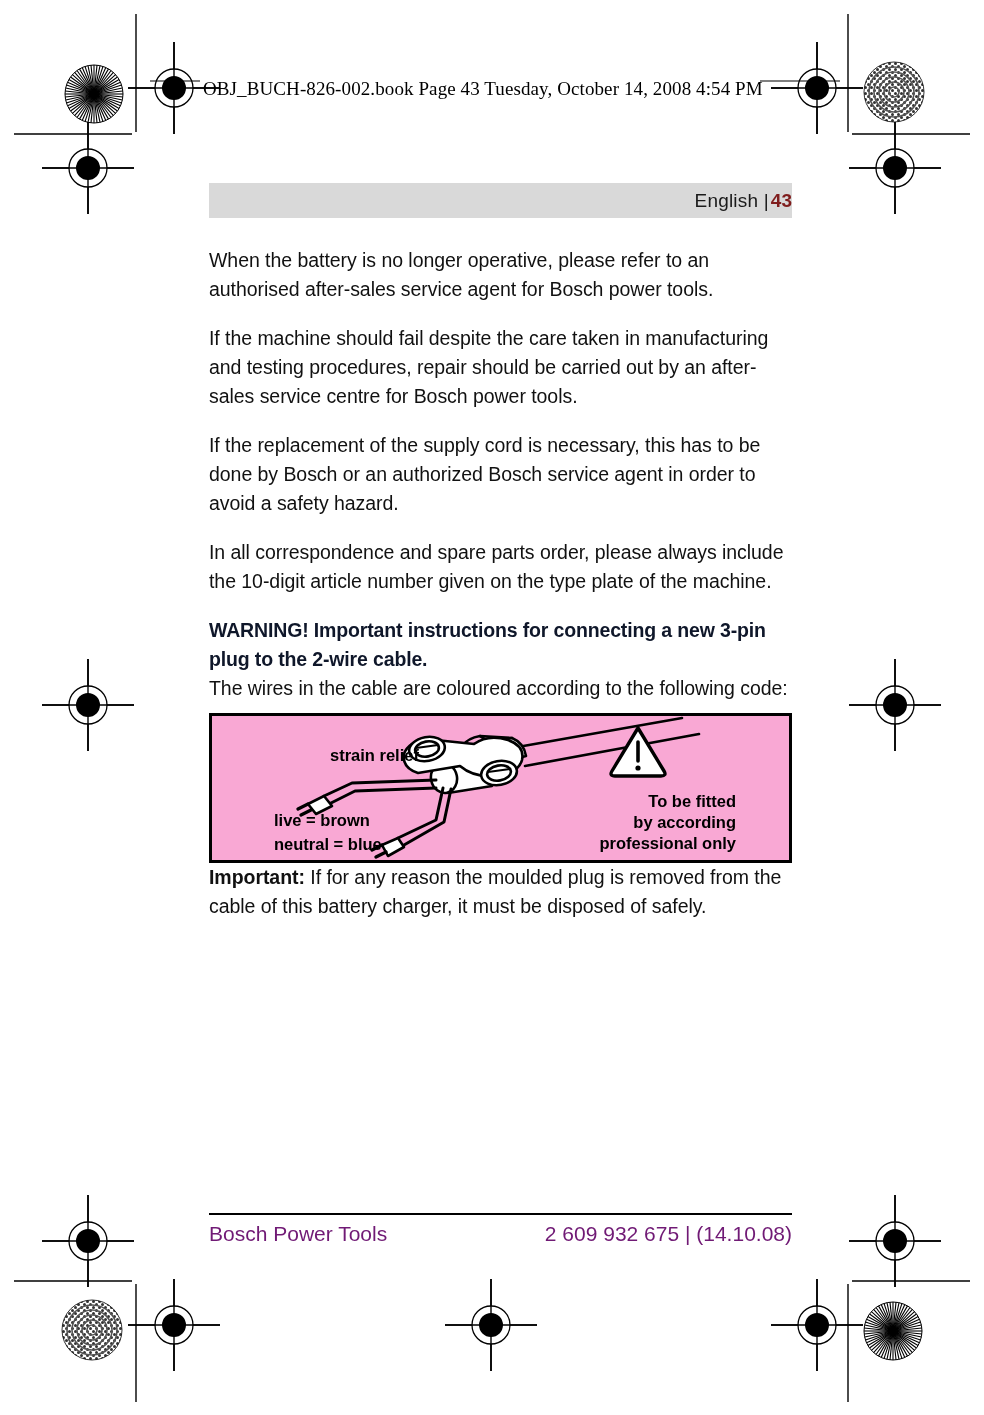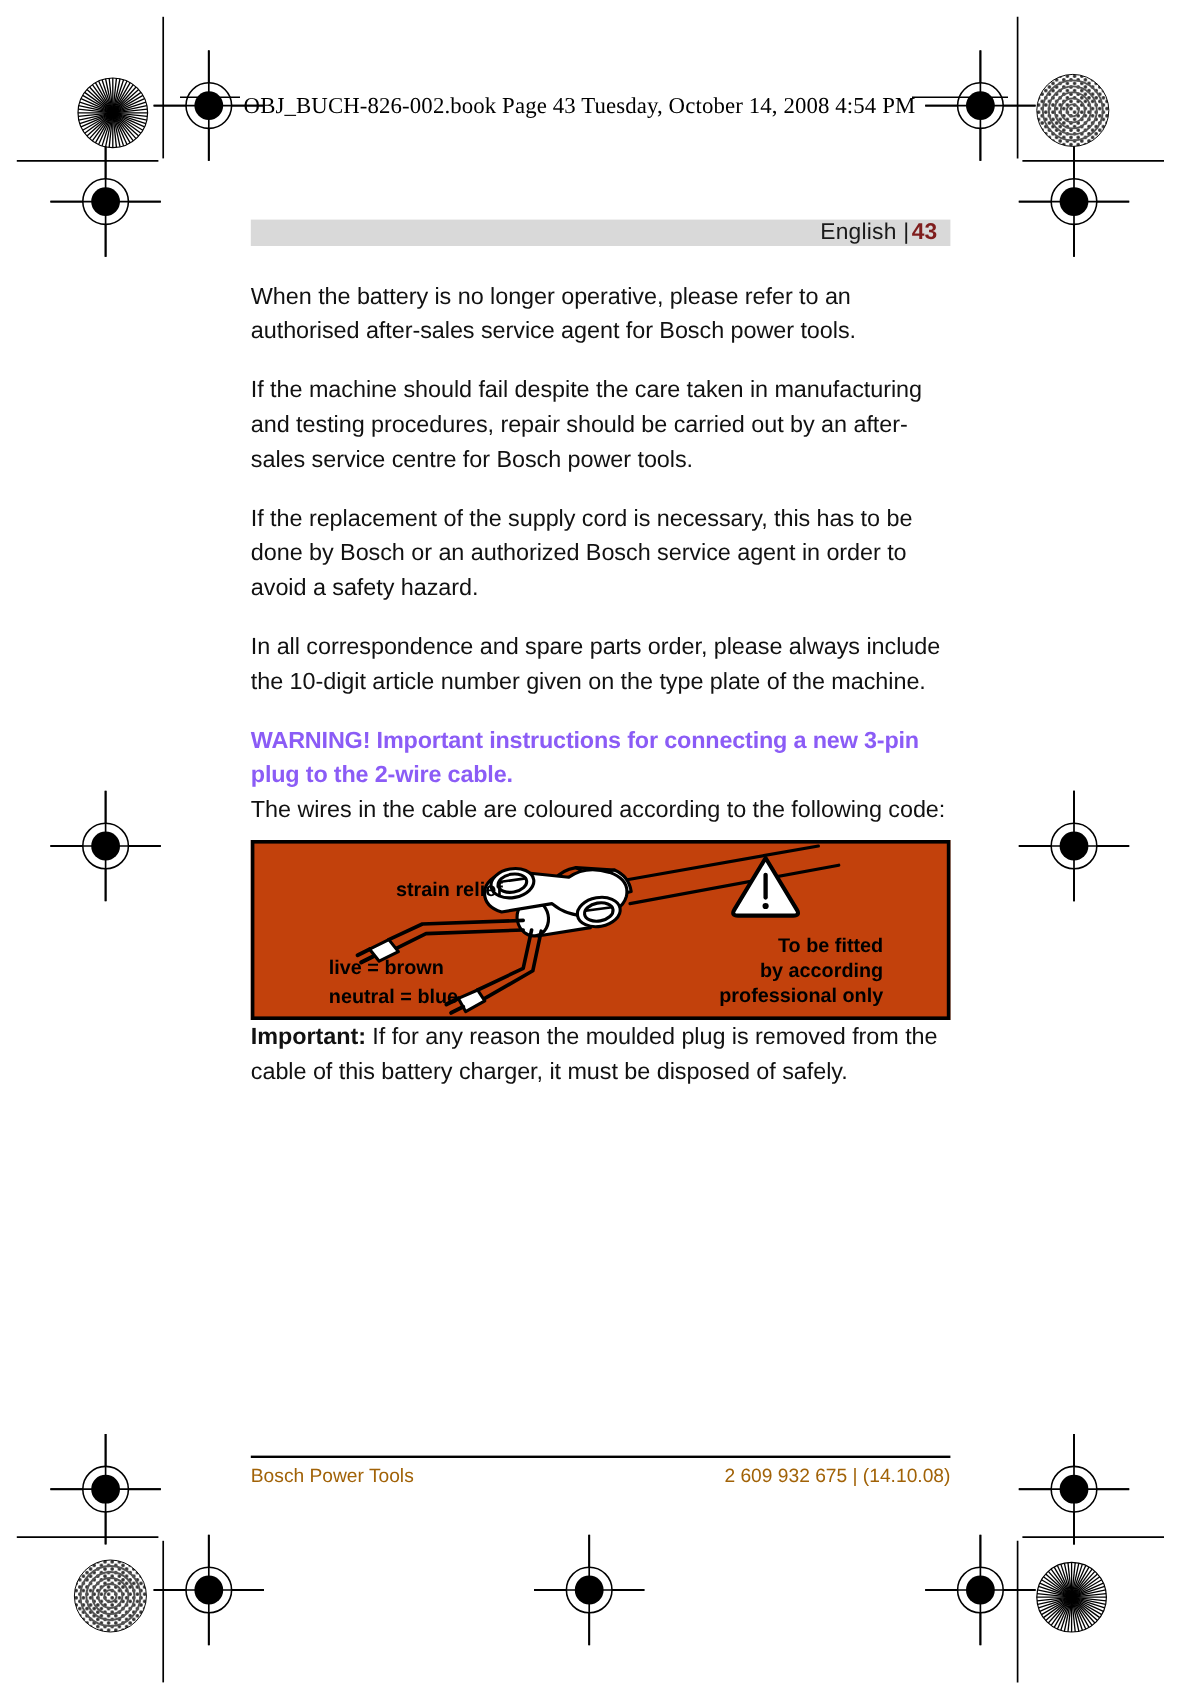--- a/index.html
+++ b/index.html
@@ -37,26 +37,25 @@
   
   .page-column {
     position: absolute;
     left: 209px;
     top: 183px;
     width: 583px;
   }
 
   .running-head {
     background: #d9d9d9;
-    height: 22px;
+    height: 35px;
     box-sizing: border-box;
     display: flex;
     align-items: center;
     justify-content: flex-end;
-    padding-right: 11px;
   }
   .running-head .rh-text {
     font-size: 19px;
     color: #1a1a1a;
     letter-spacing: 0.2px;
   }
   .running-head .rh-page {
     font-size: 19px;
     font-weight: bold;
     color: #7f1d1d;
@@ -78,32 +77,32 @@
     margin-bottom: 0;
   }
   p.para b, p.para strong {
     font-weight: bold;
   }
   .heading-bold {
     margin: 0;
     font-size: 19.5px;
     line-height: 29px;
     font-weight: bold;
-    color: #8b5cf6;
+    color: #0f172a;
     letter-spacing: -0.15px;
   }
 
   
   .figure-box {
     position: relative;
     margin-top: 10px;
     border: 3px solid #000;
     height: 150px;
     box-sizing: border-box;
-    background: #c2410c;
+    background: #f9a8d4;
     overflow: hidden;
   }
   .figure-svg {
     position: absolute;
     left: 0;
     top: 0;
     width: 100%;
     height: 100%;
   }
   .fig-label {
@@ -132,22 +131,22 @@
   }
   .footer-rule {
     border-top: 2px solid #000;
     width: 100%;
   }
   .footer-row {
     display: flex;
     justify-content: space-between;
     align-items: baseline;
     margin-top: 7px;
-    font-size: 16px;
-    color: #a16207;
+    font-size: 21px;
+    color: #701a75;
   }
 </style>
 </head>
 <body>
 
 <svg id="print-marks" viewBox="0 0 984 1415" width="984" height="1415" xmlns="http://www.w3.org/2000/svg">
   <defs>
 
     <g id="sunburst">
       <circle r="29" fill="#ffffff"></circle>

